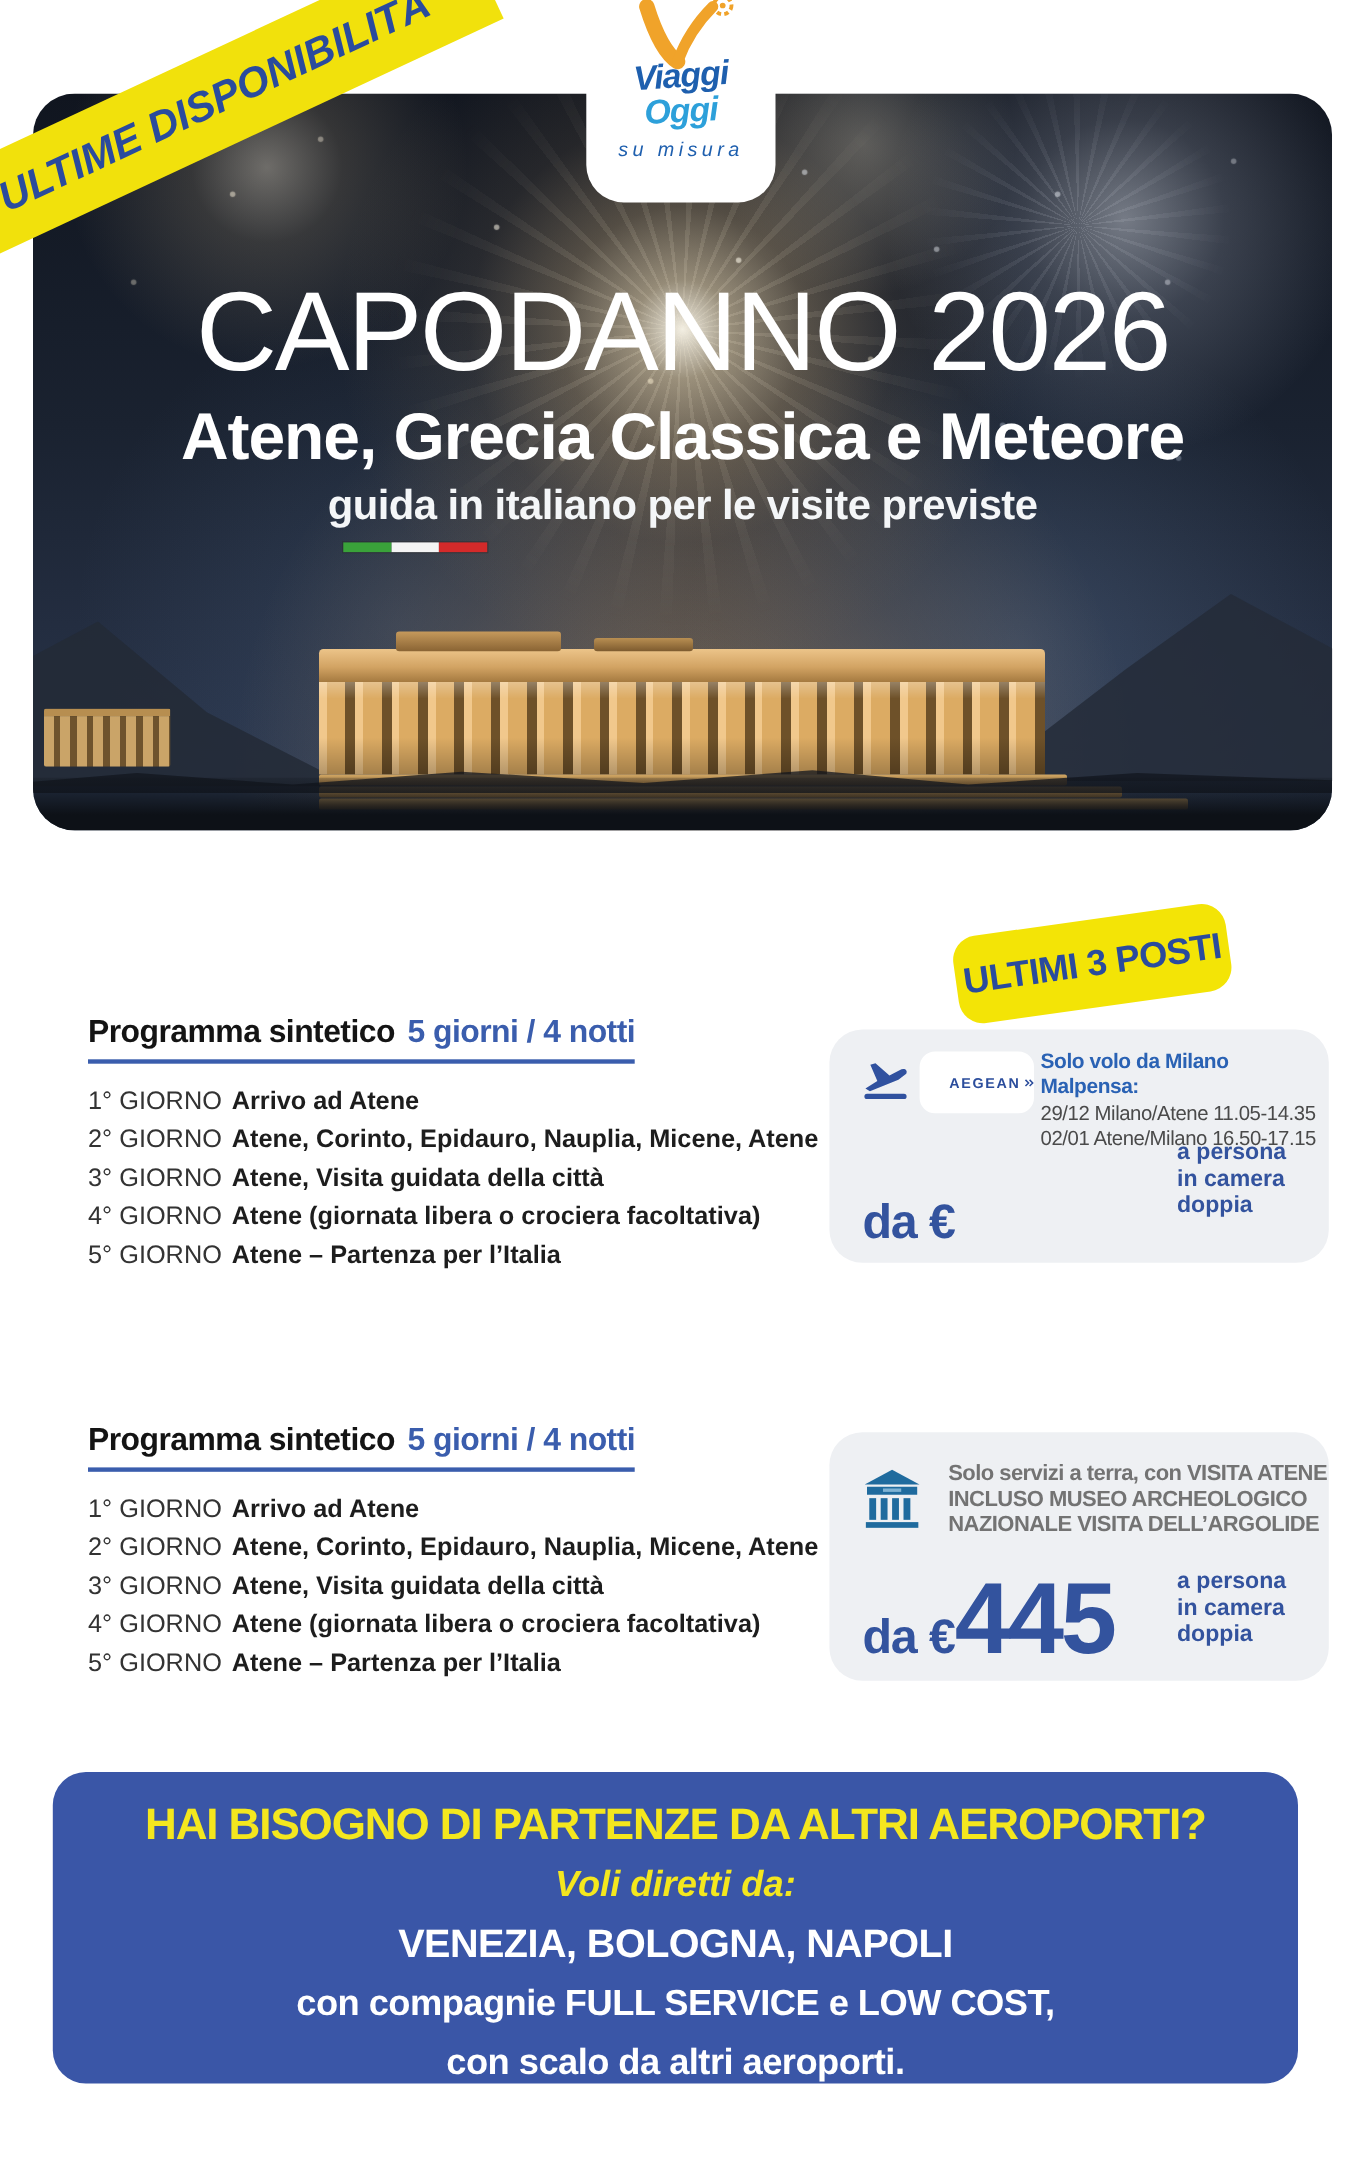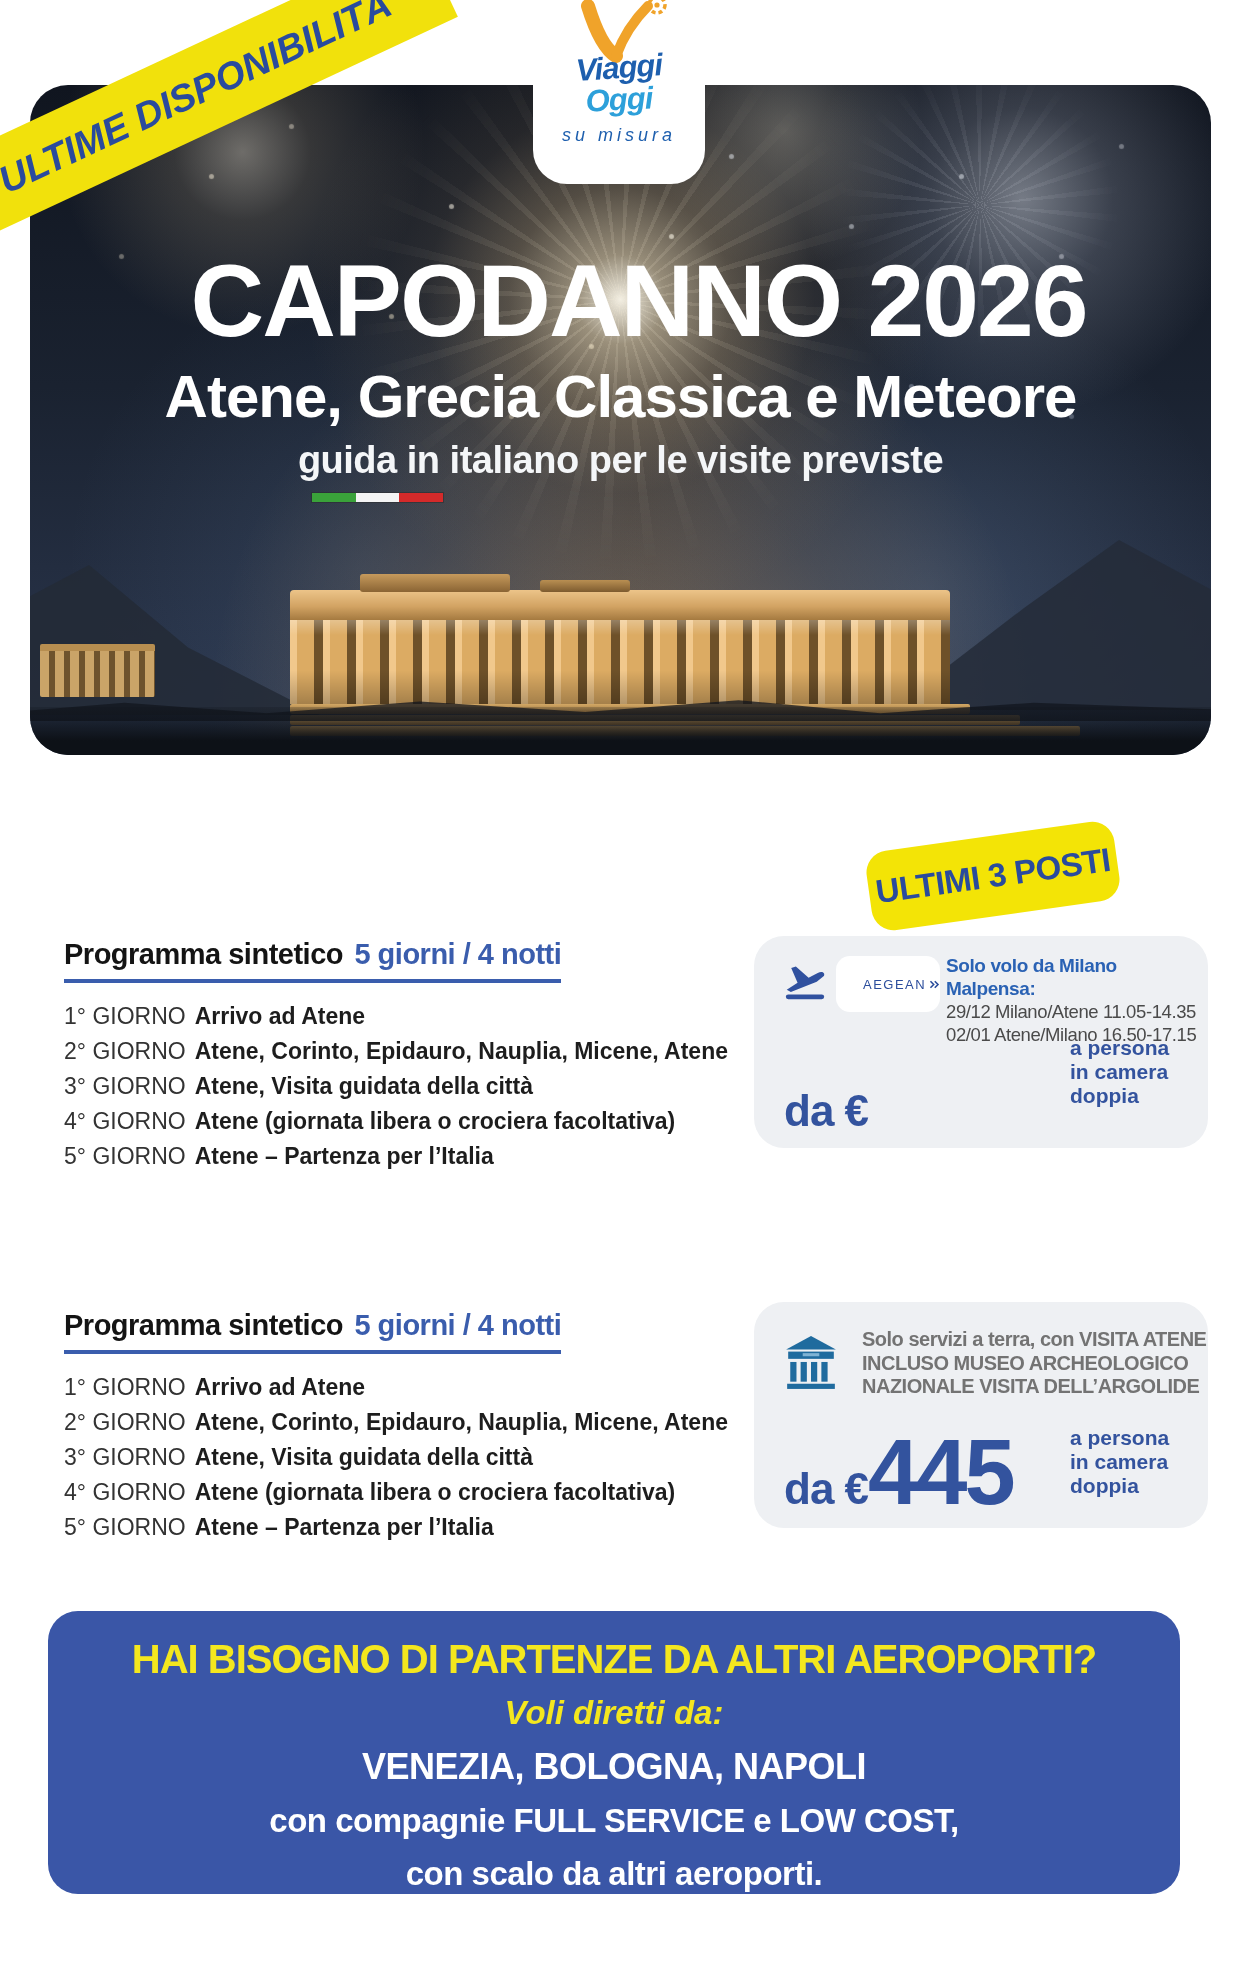--- a/index.html
+++ b/index.html
@@ -45,22 +45,22 @@
       linear-gradient(180deg, rgba(255,255,255,0.28) 0%, rgba(255,255,255,0) 18%, rgba(0,0,0,0) 60%, rgba(0,0,0,0.25) 100%),
       repeating-linear-gradient(90deg,#f1c88c 0 7px,#dcab63 7px 24px,#6e5129 24px 33px);}
   .temple .step{background:linear-gradient(180deg,#d3a865,#8f6a38);height:10px;margin:0 auto;border-radius:2px;}
   .temple .s1{width:680px;} .temple .s2{width:730px;margin-top:1px;} .temple .s3{width:790px;margin-top:1px;}
   .ruin-left{position:absolute;left:10px;bottom:58px;width:115px;height:46px;
       background:repeating-linear-gradient(90deg,#caa468 0 9px,#6e532d 9px 15px);border-top:7px solid #b78e50;border-radius:2px;}
   .rock-band{position:absolute;left:0;bottom:0;width:100%;height:48px;background:linear-gradient(180deg,rgba(14,18,24,0.2),#0d1117 70%);}
   .rock-band2{position:absolute;left:0;bottom:34px;width:100%;height:26px;background:#11161e;opacity:.75;
       clip-path:polygon(0 60%,8% 30%,20% 70%,33% 25%,47% 65%,60% 20%,72% 70%,85% 30%,100% 55%,100% 100%,0 100%);}
 
-  .hero-title{position:absolute;left:18px;top:165px;width:100%;text-align:center;color:#ffffff;
-      font-size:102px;font-weight:bold;letter-spacing:-2px;line-height:1;}
+  .hero-title{position:absolute;left:0;top:165px;width:100%;text-align:center;color:#ffffff;
+      font-size:102px;font-weight:normal;letter-spacing:-2px;line-height:1;}
   .hero-subtitle{position:absolute;left:0;top:282px;width:100%;text-align:center;color:#ffffff;
       font-size:60px;font-weight:bold;letter-spacing:-1px;line-height:1;}
   .hero-note{position:absolute;left:0;top:356px;width:100%;text-align:center;color:#f4f6f8;
       font-size:38px;font-weight:bold;letter-spacing:-0.5px;line-height:1;}
   .flag{position:absolute;left:282px;top:408px;width:131px;height:9px;display:flex;outline:1px solid rgba(40,40,40,0.45);}
   .flag span{flex:1;height:100%;}
   .flag .g{background:#3aa23a;} .flag .w{background:#f4f4f4;} .flag .r{background:#d42a2a;}
 
   
   .ribbon{position:absolute;left:-75px;top:49px;width:540px;height:86px;background:#f1e10c;
@@ -78,38 +78,38 @@
   
   .sec-heading{position:absolute;color:#2a4a9c;font-weight:bold;text-align:center;letter-spacing:-1px;line-height:1;}
   .sec-heading.h1{left:30px;top:822px;width:1085px;font-size:39px;}
   .sec-heading.h2{left:30px;top:1230px;width:1120px;font-size:39px;}
 
   .badge{position:absolute;left:868px;top:836px;width:250px;height:80px;background:#f3e406;border-radius:22px;
       transform:rotate(-8deg);display:flex;align-items:center;justify-content:center;z-index:10;}
   .badge span{color:#2a4b9d;font-size:33px;font-weight:bold;letter-spacing:-0.5px;white-space:nowrap;}
 
   
-  .program{position:absolute;left:64px;width:600px;margin-top:16px;}
+  .program{position:absolute;left:80px;width:600px;}
   .program.p1{top:922px;} .program.p2{top:1293px;}
   .prog-head{display:inline-block;border-bottom:4px solid #3a5dad;padding-bottom:8px;white-space:nowrap;}
   .prog-title{font-size:29px;font-weight:bold;color:#141414;letter-spacing:-0.5px;}
   .prog-duration{font-size:29px;font-weight:bold;color:#3a5dad;letter-spacing:-0.5px;margin-left:7px;}
   .day-row{font-size:23px;line-height:35px;color:#222222;white-space:nowrap;}
   .days{margin-top:16px;}
   .day-label{font-weight:normal;color:#333333;margin-right:9px;}
   .day-desc{font-weight:bold;color:#1d1d1d;}
 
   
   .offer-card{position:absolute;left:754px;width:454px;background:#eef0f3;border-radius:30px;}
   .offer-card.c1{top:936px;height:212px;}
   .offer-card.c2{top:1302px;height:226px;}
   .plane-icon{position:absolute;left:28px;top:22px;}
   .aegean-box{position:absolute;left:82px;top:20px;width:104px;height:56px;background:#ffffff;border-radius:14px;
       display:flex;align-items:center;justify-content:center;gap:3px;}
-  .aegean-text{font-size:13px;font-weight:normal;color:#2b4d9c;letter-spacing:1.5px;margin-left:27px;}
+  .aegean-text{font-size:13px;font-weight:bold;color:#2b4d9c;letter-spacing:1.5px;margin-left:27px;}
   .flight-info{position:absolute;left:192px;top:18px;width:256px;}
   .flight-info .fi-title{font-size:19px;font-weight:bold;color:#2a62b4;line-height:23px;letter-spacing:-0.4px;}
   .flight-info .fi-line{font-size:18.5px;color:#4a4a4a;line-height:23px;letter-spacing:-0.4px;}
   .museum-icon{position:absolute;left:30px;top:33px;}
   .ground-info{position:absolute;left:108px;top:26px;width:330px;}
   .ground-info .gi-line{font-size:20px;font-weight:bold;color:#737373;line-height:23.5px;letter-spacing:-0.5px;white-space:nowrap;}
   .price-row{position:absolute;left:30px;bottom:12px;display:flex;align-items:baseline;}
   .price-prefix{font-size:44px;font-weight:bold;color:#33539e;letter-spacing:-1px;}
   .price-value{font-size:92px;font-weight:bold;color:#33539e;letter-spacing:-3px;line-height:0.95;}
   .price-notes{position:absolute;left:316px;font-size:21px;font-weight:bold;color:#33539e;line-height:24px;}

